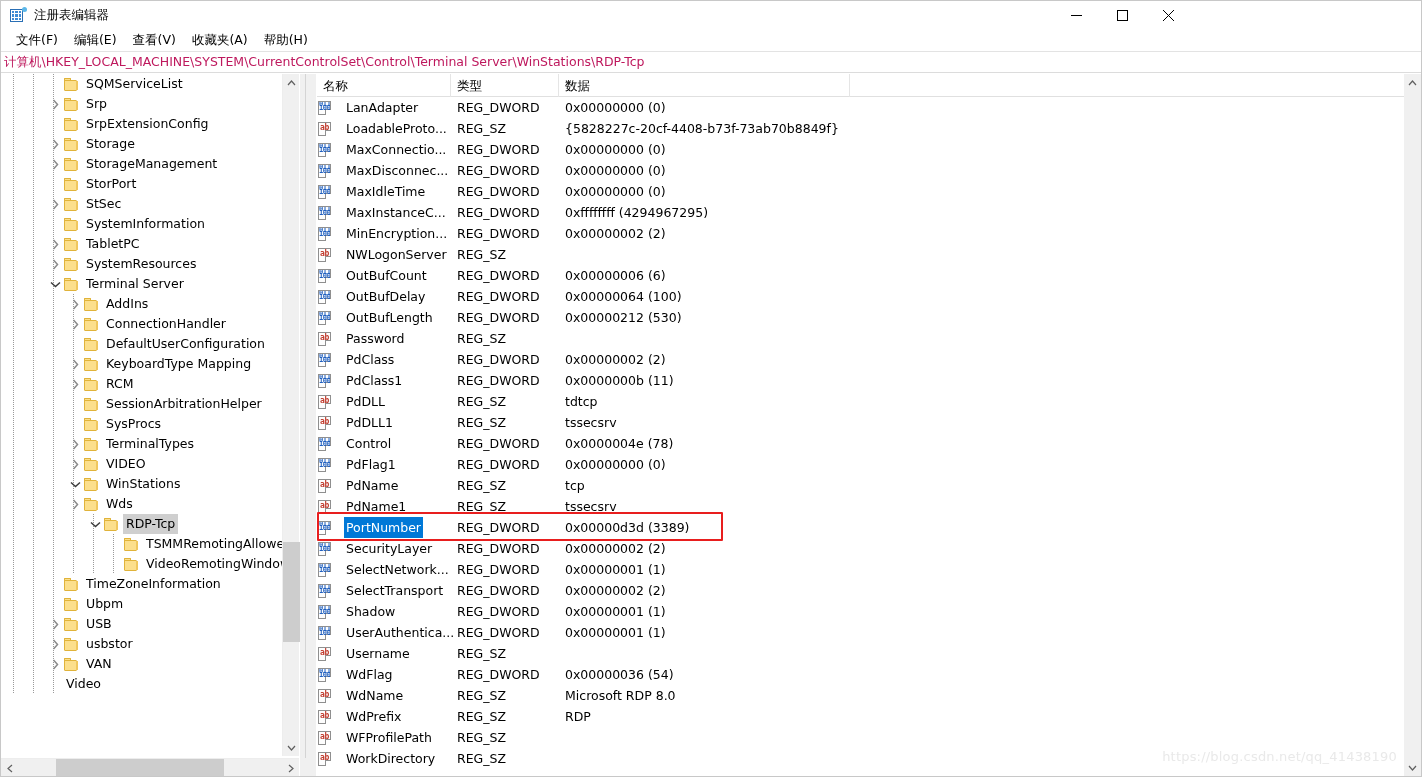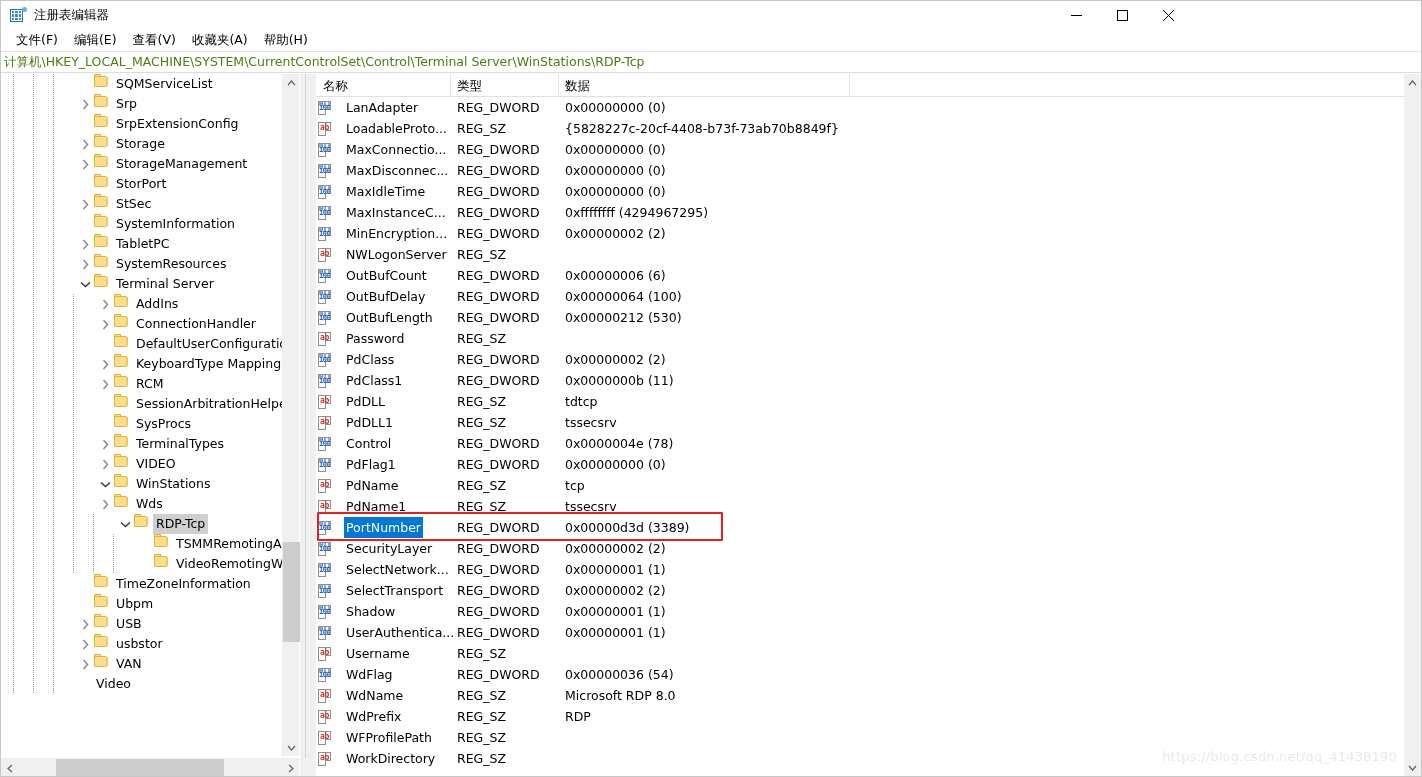--- a/index.html
+++ b/index.html
@@ -62,44 +62,43 @@
     white-space: nowrap;
   }
 
   
   .addressbar {
     position: absolute; left: 0; top: 50px; width: 1420px; height: 22px;
     background: #ffffff; border-top: 1px solid #e3e3e3; border-bottom: 1px solid #dcdcdc;
     display: flex; align-items: center;
   }
   .address-text {
-    font-size: 12.5px; color: #4d7c0f; padding-left: 3px; line-height: 20px;
+    font-size: 12.5px; color: #be185d; padding-left: 3px; line-height: 20px;
     white-space: nowrap; overflow: hidden;
     font-family: "DejaVu Sans", "Liberation Sans", sans-serif;
   }
 
   
   .main {
     position: absolute; left: 0; top: 73px; width: 1420px; height: 702px;
     display: block;
   }
 
   
   .treepane {
     position: absolute; left: 0; top: 0; width: 315px; height: 702px;
     background: #ffffff; overflow: hidden;
   }
   .treeview {
     position: absolute; left: 0; top: 0; width: 298px; height: 682px;
     overflow: hidden;
   }
   .trow {
-    position: relative; height: 20px; display: flex; align-items: flex-start;
+    position: relative; height: 20px; display: flex; align-items: flex-end;
     white-space: nowrap;
-    padding-left: 30px;
   }
   .tindent { flex: none; height: 20px; }
   .guide {
     position: absolute; top: 0; width: 1px; height: 20px;
     background-image: linear-gradient(to bottom, #9a9a9a 1px, transparent 1px);
     background-size: 1px 2px;
   }
   .twist {
     flex: none; width: 16px; height: 20px; display: flex;
     align-items: center; justify-content: center;

